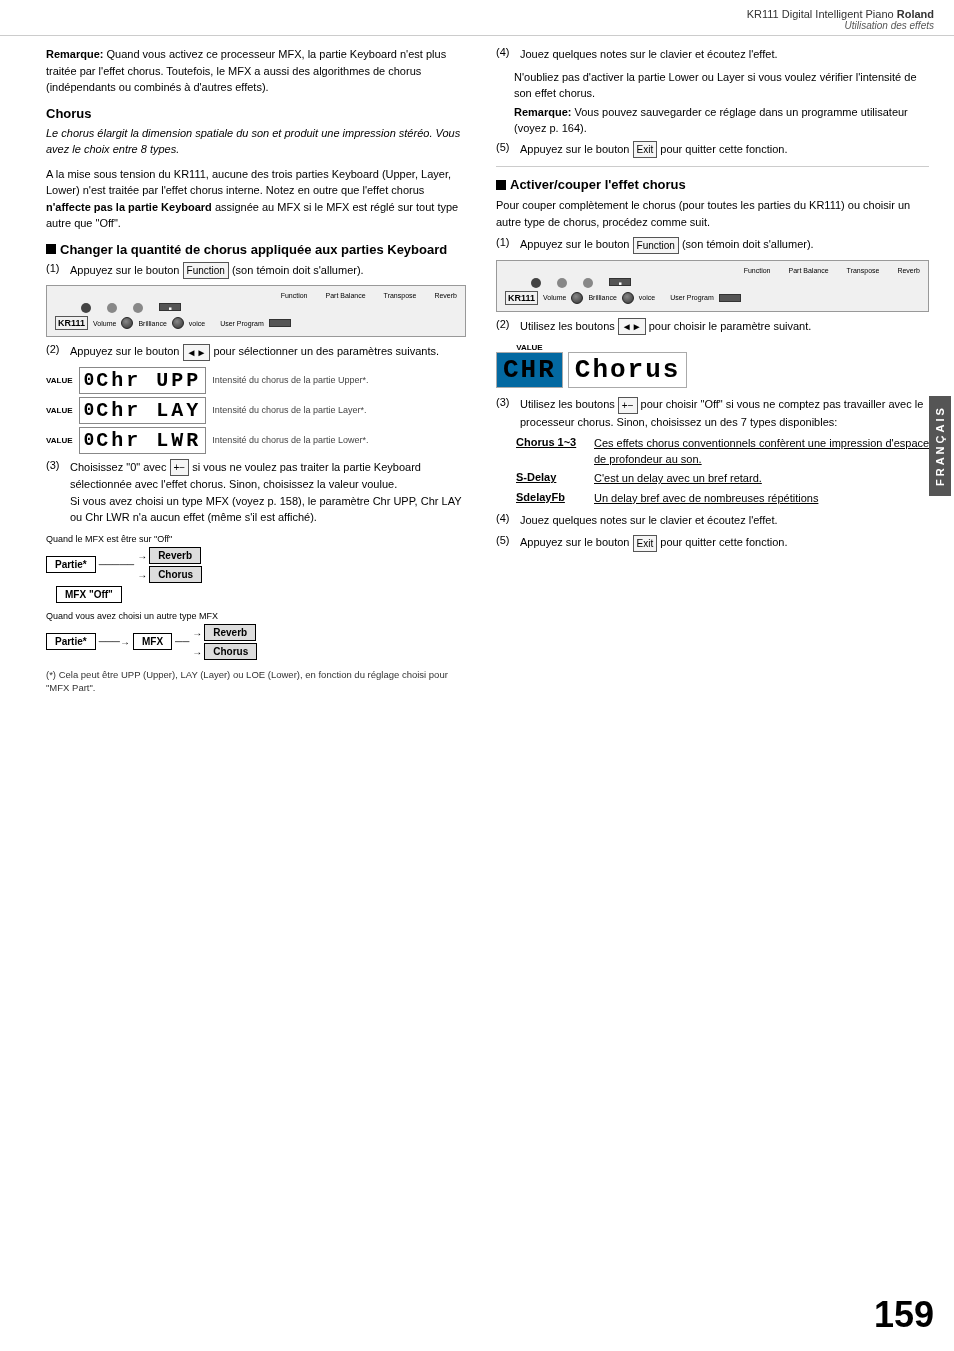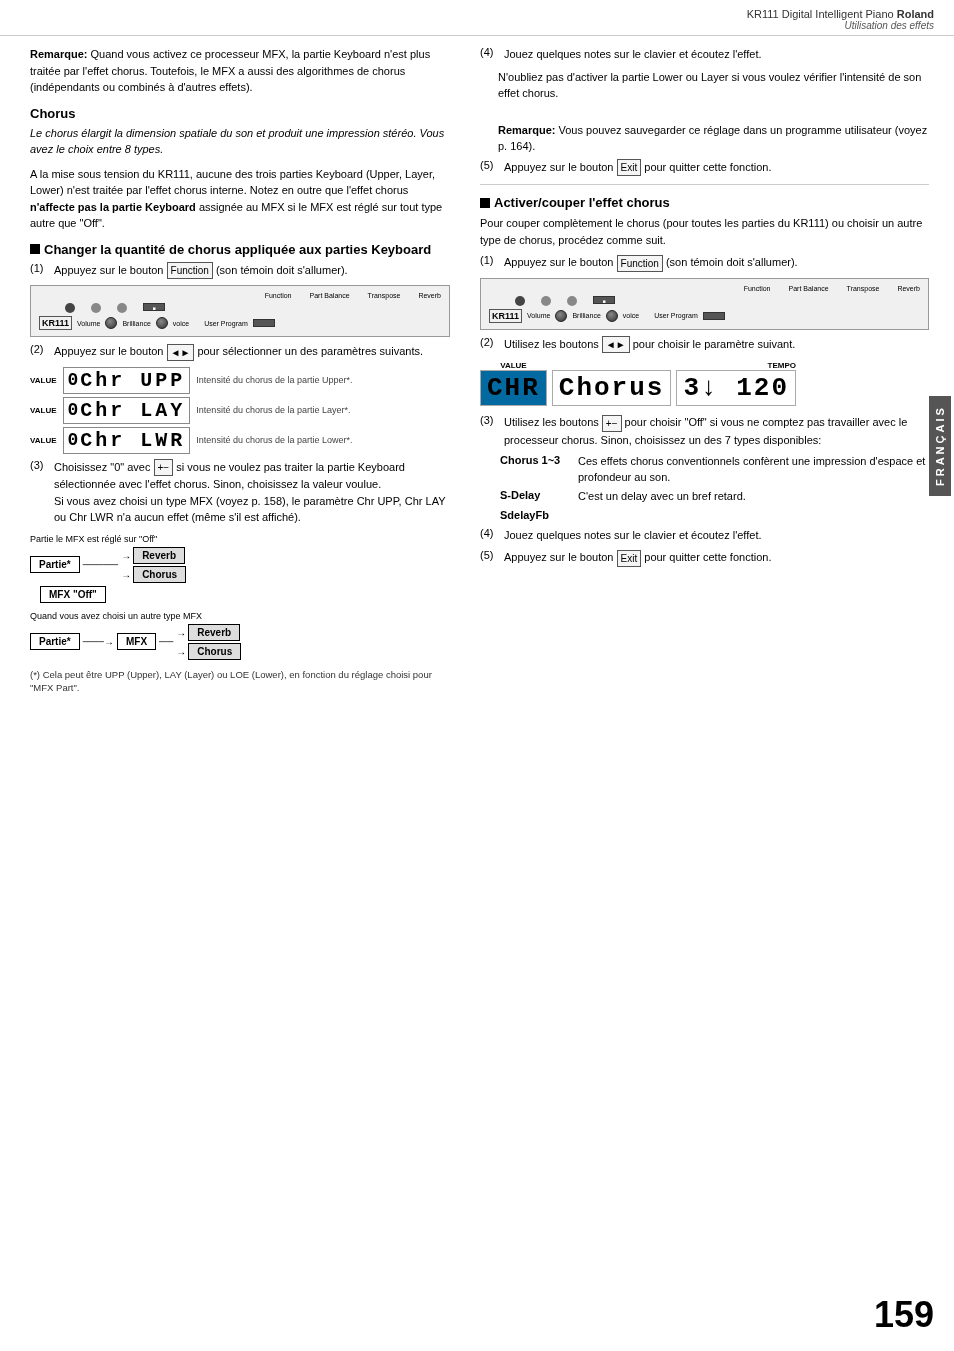--- a/index.html
+++ b/index.html
@@ -43,21 +43,21 @@
     }
     .header-title .subtitle {
       font-style: italic;
       color: #555;
     }
 
     
     .content {
       display: flex;
       flex: 1;
-      padding: 10px 0 0 0;
+      padding: 10px 0 0 16px;
     }
 
     
     .left-col {
       width: 470px;
       padding: 0 20px 20px 30px;
       flex-shrink: 0;
     }
 
     
@@ -150,20 +150,21 @@
       padding: 2px 8px;
       font-size: 10px;
       font-weight: bold;
       background: #ddd;
     }
 
     
     .effect-table {
       margin: 6px 0;
       width: 100%;
+      text-decoration: underline;
     }
     .effect-row {
       display: flex;
       gap: 8px;
       margin-bottom: 4px;
     }
     .effect-name {
       font-weight: bold;
       min-width: 70px;
       font-size: 11px;
@@ -408,21 +409,21 @@
 
         <div class="step">
           <span class="step-num">(3)</span>
           <div class="step-content">
             <span>Choisissez "0" avec </span><span class="key-btn">+−</span><span> si vous ne voulez pas traiter la partie Keyboard sélectionnée avec l'effet chorus. Sinon, choisissez la valeur voulue.</span>
             <br><span>Si vous avez choisi un type MFX (voyez p. 158), le paramètre Chr UPP, Chr LAY ou Chr LWR n'a aucun effet (même s'il est affiché).</span>
           </div>
         </div>
 
         <div class="flow-diagram">
-          <div class="flow-caption">Partie le MFX est réglé sur "Off"</div>
+          <div class="flow-caption">Quand le MFX est être sur "Off"</div>
           <div style="display:flex;align-items:center;gap:3px;">
             <span class="flow-box">Partie*</span>
             <span style="font-size:10px;">─────</span>
             <div style="display:flex;flex-direction:column;gap:2px;">
               <div style="display:flex;align-items:center;gap:2px;">
                 <span style="font-size:10px;">→</span>
                 <span class="flow-box-gray">Reverb</span>
               </div>
               <div style="display:flex;align-items:center;gap:2px;">
                 <span style="font-size:10px;">→</span>
@@ -463,21 +464,21 @@
       <div class="right-col">
         <div class="right-col-inner">
 
           <div class="step">
             <span class="step-num">(4)</span>
             <div class="step-content">
               <span>Jouez quelques notes sur le clavier et écoutez l'effet.</span>
             </div>
           </div>
 
-          <p style="margin-left:18px;margin-bottom:20px;">
+          <p style="margin-left:18px;margin-bottom:2px;">
             <span>N'oubliez pas d'activer la partie Lower ou Layer si vous voulez vérifier l'intensité de son effet chorus.</span>
           </p>
 
           <p style="margin-left:18px;margin-bottom:4px;">
             <span class="remark-prefix">Remarque:</span><span> Vous pouvez sauvegarder ce réglage dans un programme utilisateur (voyez p. 164).</span>
           </p>
 
           <div class="step">
             <span class="step-num">(5)</span>
             <div class="step-content">
@@ -543,44 +544,41 @@
 
           <div style="display:flex;align-items:flex-start;gap:5px;margin:8px 0;">
             <div style="text-align:center;">
               <div style="font-size:8px;font-weight:bold;">VALUE</div>
               <div style="font-family:'Courier New',monospace;font-size:26px;font-weight:bold;letter-spacing:2px;border:1px solid #aaa;padding:2px 6px;background:#0369a1;">CHR</div>
             </div>
             <div style="text-align:center;">
               <div style="font-size:8px;">&nbsp;</div>
               <div style="font-family:'Courier New',monospace;font-size:26px;font-weight:bold;letter-spacing:2px;border:1px solid #aaa;padding:2px 6px;background:#fff;">Chorus</div>
             </div>
-            <div style="text-align:center;">
-              <div style="font-size:8px;font-weight:bold;text-align:right;">TEMPO</div>
-              <div style="font-family:'Courier New',monospace;font-size:26px;font-weight:bold;letter-spacing:2px;border:1px solid #aaa;padding:2px 6px;background:#fff;">3↓ 120</div>
-            </div>
           </div>
 
           <div class="step">
             <span class="step-num">(3)</span>
             <div class="step-content">
               <span>Utilisez les boutons </span><span class="key-btn">+−</span><span> pour choisir "Off" si vous ne comptez pas travailler avec le processeur chorus. Sinon, choisissez un des 7 types disponibles:</span>
             </div>
           </div>
 
           <div class="effect-table" style="margin-left:20px;">
             <div class="effect-row">
               <span class="effect-name">Chorus 1~3</span>
               <span class="effect-desc">Ces effets chorus conventionnels confèrent une impression d'espace et de profondeur au son.</span>
             </div>
             <div class="effect-row">
               <span class="effect-name">S-Delay</span>
               <span class="effect-desc">C'est un delay avec un bref retard.</span>
             </div>
             <div class="effect-row">
               <span class="effect-name">SdelayFb</span>
+              <span class="effect-desc">Un delay bref avec de nombreuses répétitions</span>
             </div>
           </div>
 
           <div class="step">
             <span class="step-num">(4)</span>
             <div class="step-content">
               <span>Jouez quelques notes sur le clavier et écoutez l'effet.</span>
             </div>
           </div>
 

